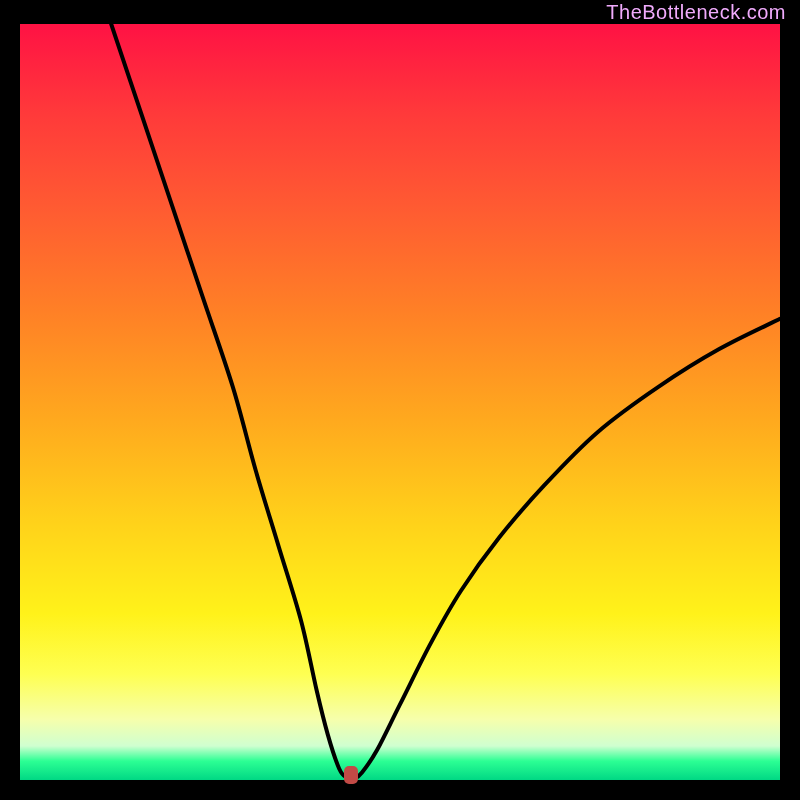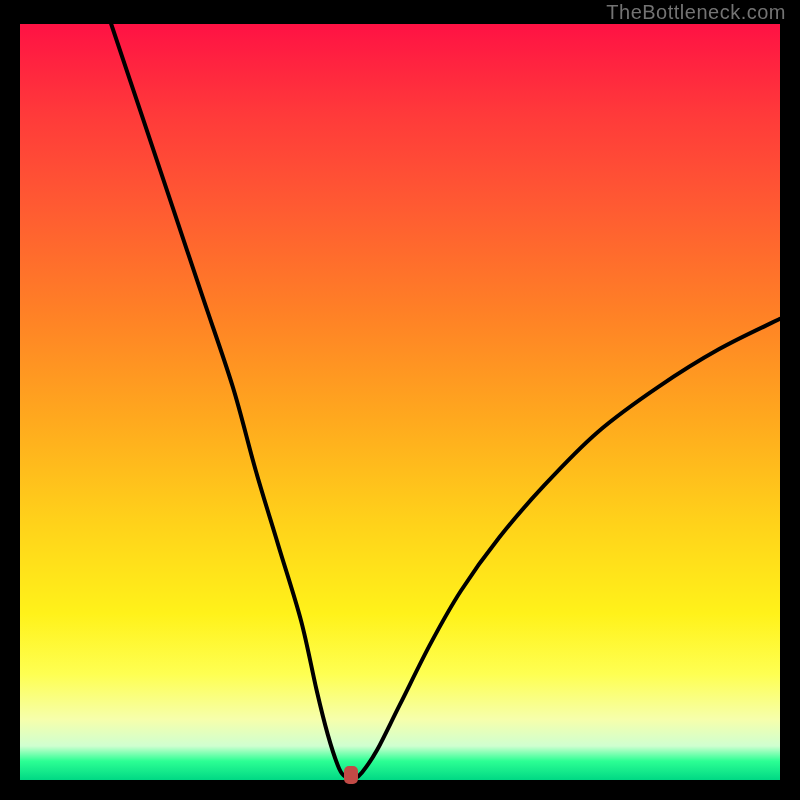--- a/index.html
+++ b/index.html
@@ -14,21 +14,21 @@
   .frame {
     position: relative;
     width: 800px;
     height: 800px;
     background: #000000;
   }
   .watermark {
     position: absolute;
     top: 1px;
     right: 14px;
-    color: #737373;
+    color: #f0abfc;
     font-size: 20px;
     font-weight: 500;
     letter-spacing: 0.5px;
     z-index: 5;
     user-select: none;
   }
   .plot-area {
     position: absolute;
     left: 20px;
     top: 24px;

